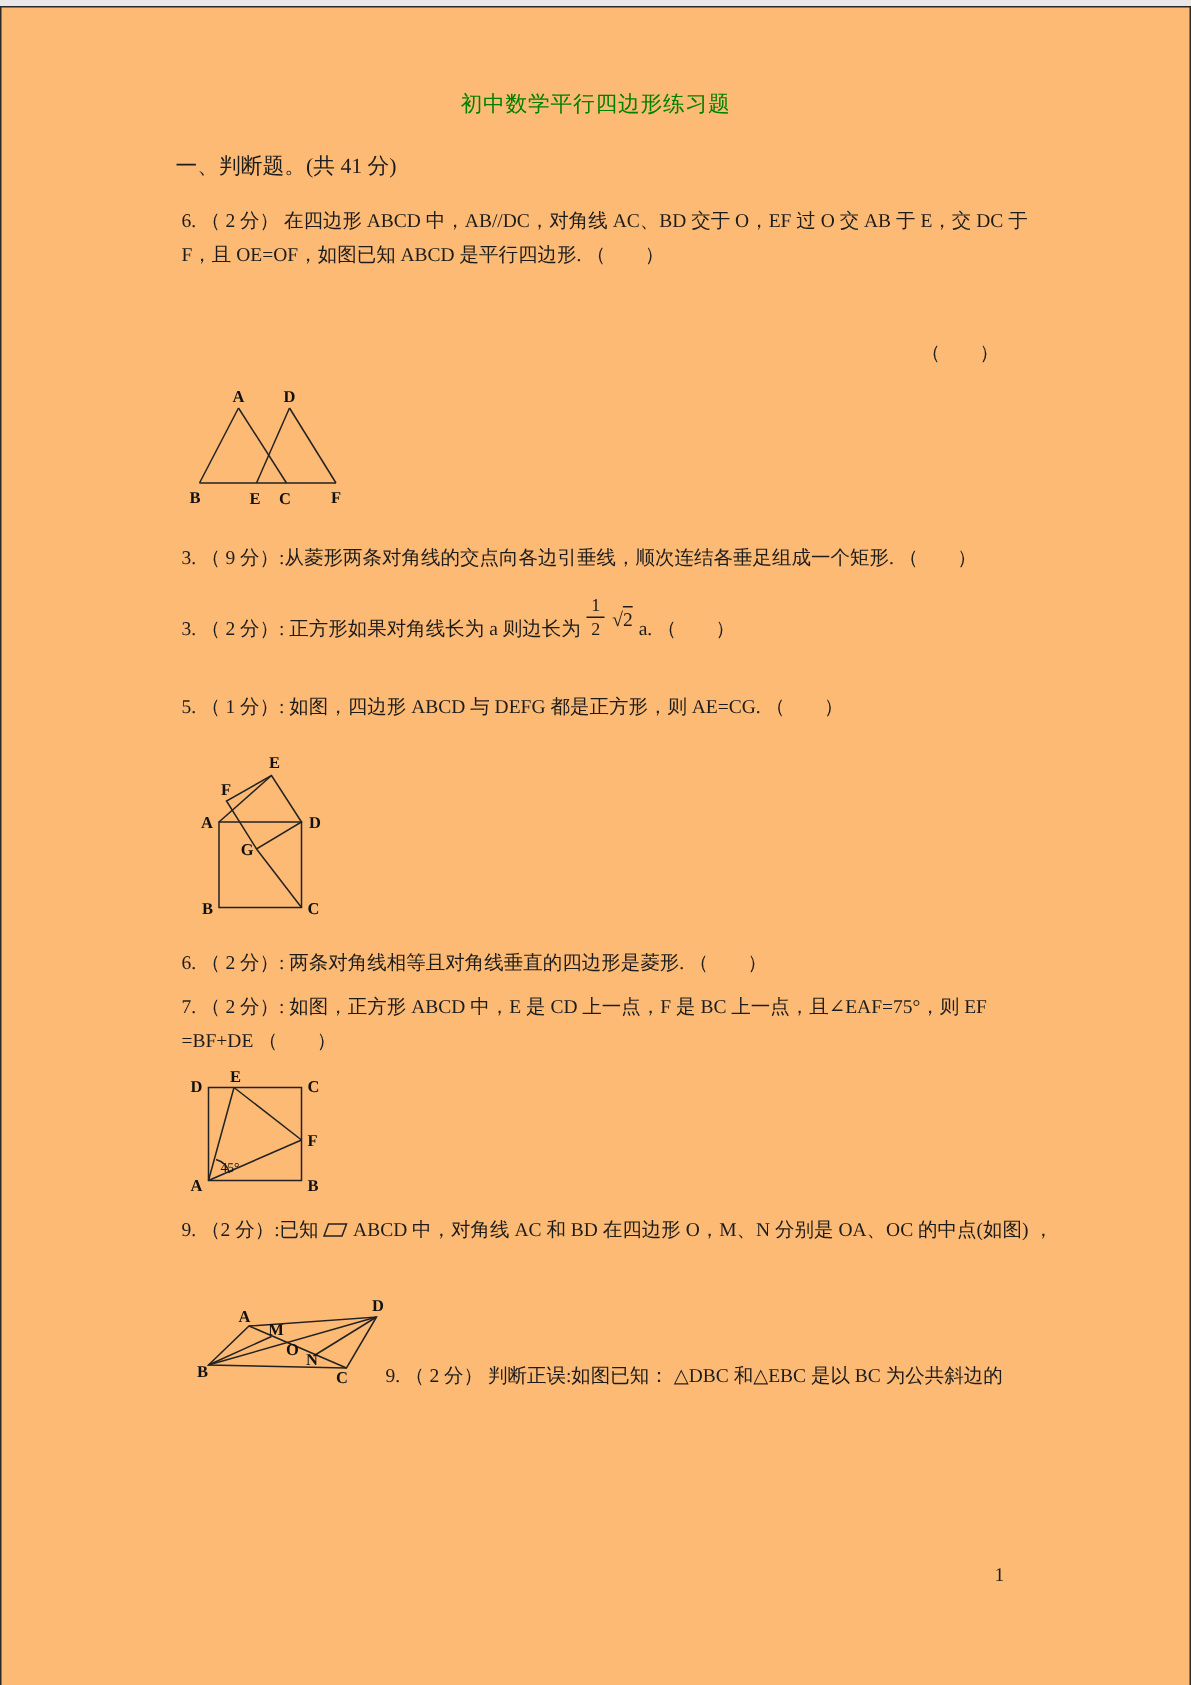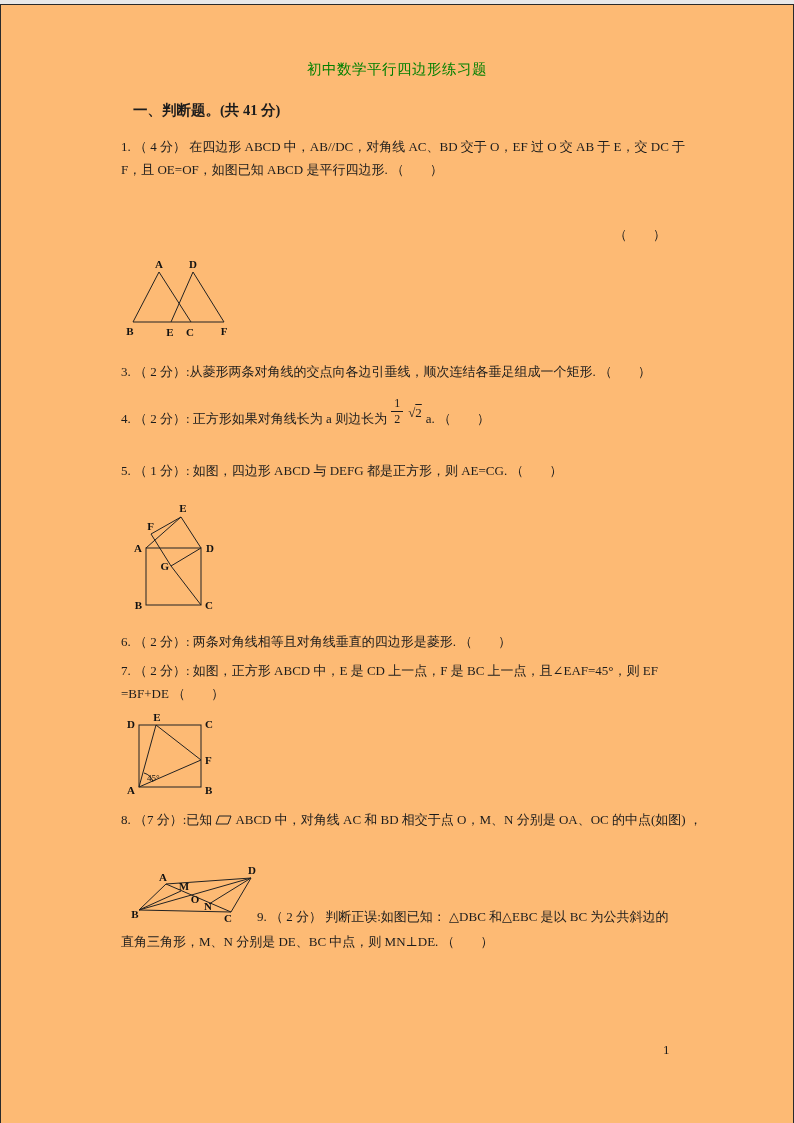--- a/index.html
+++ b/index.html
@@ -17,22 +17,22 @@
   }
   .title {
     position: absolute;
     top: 55px; left: 0; width: 100%;
     text-align: center;
     font-size: 14.5px;
     letter-spacing: 0.5px;
   }
   .section-heading {
     position: absolute;
-    left: 132px; top: 96px;
-    font-weight: bold;
+    left: 116px; top: 96px;
+    font-weight: normal;
     font-size: 14.5px;
   }
   .q {
     position: absolute;
     left: 120px;
     width: 580px;
     font-size: 13px;
     line-height: 23px;
     white-space: nowrap;
   }
@@ -82,46 +82,46 @@
 </head>
 <body>
 
 <div class="page">
 
   <div class="title" style="color: rgb(0, 128, 0);">初中数学平行四边形练习题</div>
 
   <div class="section-heading">一、判断题。(共 41 分)</div>
 
   <div class="q" style="top:130px">
-    <div>1. （ 4 分） 在四边形 ABCD 中，AB//DC，对角线 AC、BD 交于 O，EF 过 O 交 AB 于 E，交 DC 于</div>
+    <div>6. （ 2 分） 在四边形 ABCD 中，AB//DC，对角线 AC、BD 交于 O，EF 过 O 交 AB 于 E，交 DC 于</div>
     <div>F，且 OE=OF，如图已知 ABCD 是平行四边形. （　　）</div>
   </div>
 
   <div class="q bracket-line" style="top:218px">（　　）</div>
 
   <svg class="fig" style="left:118px; top:251px" width="115" height="85" viewBox="0 0 115 85">
     <line x1="14" y1="66" x2="105" y2="66"></line>
     <line x1="40" y1="16" x2="14" y2="66"></line>
     <line x1="40" y1="16" x2="72" y2="66"></line>
     <line x1="74" y1="16" x2="52" y2="66"></line>
     <line x1="74" y1="16" x2="105" y2="66"></line>
     <text x="40" y="12" text-anchor="middle">A</text>
     <text x="74" y="12" text-anchor="middle">D</text>
     <text x="11" y="79" text-anchor="middle">B</text>
     <text x="51" y="80" text-anchor="middle">E</text>
     <text x="71" y="80" text-anchor="middle">C</text>
     <text x="105" y="79" text-anchor="middle">F</text>
   </svg>
 
   <div class="q" style="top:355px">
-    <div>3. （ 2 分）:从菱形两条对角线的交点向各边引垂线，顺次连结各垂足组成一个矩形. （　　）</div>
+    <div>3. （ 9 分）:从菱形两条对角线的交点向各边引垂线，顺次连结各垂足组成一个矩形. （　　）</div>
   </div>
 
   <div class="q math-row" style="top:392px">
-    <span>4. （ 2 分）: 正方形如果对角线长为 a 则边长为</span>
+    <span>3. （ 2 分）: 正方形如果对角线长为 a 则边长为</span>
     <span class="frac">
       <span class="num">1</span>
       <span class="den">2</span>
     </span>
     <span class="radical"><span>√</span><span class="radicand">2</span></span>
     <span>a. （　　）</span>
   </div>
 
   <div class="q" style="top:454px">
     <div>5. （ 1 分）: 如图，四边形 ABCD 与 DEFG 都是正方形，则 AE=CG. （　　）</div>
@@ -139,60 +139,59 @@
     <text x="54" y="15" text-anchor="middle">E</text>
     <text x="25" y="33" text-anchor="end">F</text>
     <text x="40" y="73" text-anchor="end">G</text>
   </svg>
 
   <div class="q" style="top:625px">
     <div>6. （ 2 分）: 两条对角线相等且对角线垂直的四边形是菱形. （　　）</div>
   </div>
 
   <div class="q" style="top:654px">
-    <div>7. （ 2 分）: 如图，正方形 ABCD 中，E 是 CD 上一点，F 是 BC 上一点，且∠EAF=45°，则 EF</div>
+    <div>7. （ 2 分）: 如图，正方形 ABCD 中，E 是 CD 上一点，F 是 BC 上一点，且∠EAF=75°，则 EF</div>
     <div>=BF+DE （　　）</div>
   </div>
 
   <svg class="fig" style="left:125px; top:704px" width="92" height="90" viewBox="0 0 92 90">
     <rect x="13" y="16" width="62" height="62"></rect>
     <line x1="13" y1="78" x2="30" y2="16"></line>
     <line x1="13" y1="78" x2="75" y2="51"></line>
     <line x1="30" y1="16" x2="75" y2="51"></line>
     <path d="M 18 64 A 13 13 0 0 1 27 73"></path>
     <text x="9" y="19" text-anchor="end">D</text>
     <text x="79" y="19" text-anchor="start">C</text>
     <text x="9" y="85" text-anchor="end">A</text>
     <text x="79" y="85" text-anchor="start">B</text>
     <text x="31" y="12" text-anchor="middle">E</text>
     <text x="79" y="55" text-anchor="start">F</text>
     <text x="21" y="72" text-anchor="start" class="small">45°</text>
   </svg>
 
   <div class="q" style="top:803px">
     <div>
-      <span>8. （7 分）:已知</span><svg class="pgram-icon" width="17" height="10" viewBox="0 0 17 10">
+      <span>9. （2 分）:已知</span><svg class="pgram-icon" width="17" height="10" viewBox="0 0 17 10">
           <polygon points="4,1 16,1 13,9 1,9" fill="none" stroke="#222" stroke-width="1"></polygon>
-        </svg><span>ABCD 中，对角线 AC 和 BD 相交于点 O，M、N 分别是 OA、OC 的中点(如图) ，</span>
+        </svg><span>ABCD 中，对角线 AC 和 BD 在四边形 O，M、N 分别是 OA、OC 的中点(如图) ，</span>
     </div>
   </div>
 
   <svg class="fig" style="left:130px; top:858px" width="130" height="62" viewBox="0 0 130 62">
     <polygon points="35,21 120,15 100,49 8,47"></polygon>
     <line x1="35" y1="21" x2="100" y2="49"></line>
     <line x1="8" y1="47" x2="120" y2="15"></line>
     <line x1="8" y1="47" x2="50" y2="28"></line>
     <line x1="120" y1="15" x2="78" y2="41"></line>
     <text x="32" y="18" text-anchor="middle" font-size="10">A</text>
     <text x="121" y="11" text-anchor="middle" font-size="10">D</text>
     <text x="4" y="55" text-anchor="middle" font-size="10">B</text>
     <text x="97" y="59" text-anchor="middle" font-size="10">C</text>
     <text x="53" y="27" text-anchor="middle" font-size="10">M</text>
     <text x="64" y="40" text-anchor="middle" font-size="10">O</text>
     <text x="77" y="47" text-anchor="middle" font-size="10">N</text>
   </svg>
 
   <div class="q" style="left:256px; top:900px; width:440px">9. （ 2 分） 判断正误:如图已知： △DBC 和△EBC 是以 BC 为公共斜边的</div>
-  <div class="q" style="top:925px">直角三角形，M、N 分别是 DE、BC 中点，则 MN⊥DE. （　　）</div>
 
   <div class="page-number">1</div>
 
 </div>
 
 </body></html>

